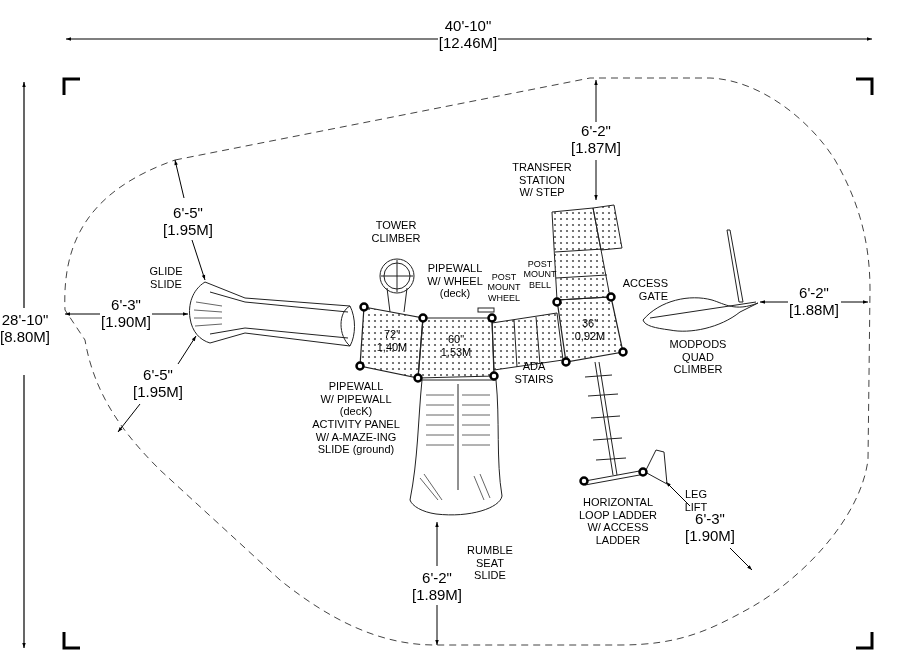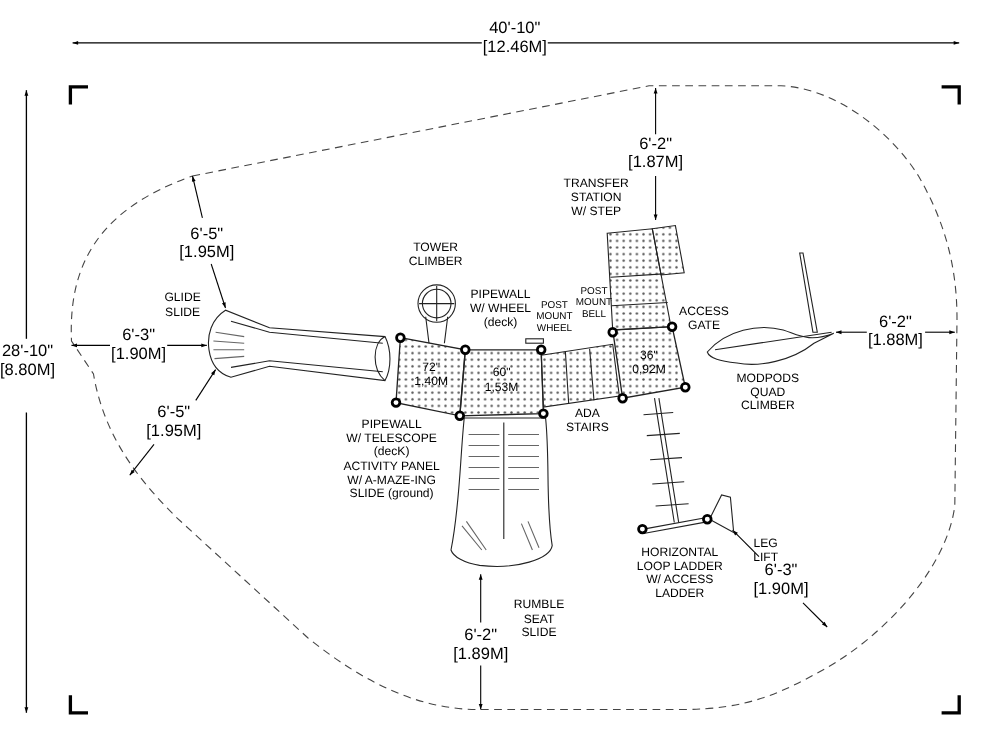--- a/index.html
+++ b/index.html
@@ -198,36 +198,36 @@
 <div class="lbl" style="left:522px; top:259px; width:36px; font-size:9px;">
   <span class="line">POST</span>
   <span class="line">MOUNT</span>
   <span class="line">BELL</span>
 </div>
 <div class="lbl note" style="left:506px; top:161px; width:72px;">
   <span class="line">TRANSFER</span>
   <span class="line">STATION</span>
   <span class="line">W/ STEP</span>
 </div>
-<div class="lbl note" style="left:612px; top:277px; width:56px;">
+<div class="lbl note" style="left:612px; top:277px; width:56px;text-align:right;">
   <span class="line">ACCESS</span>
   <span class="line">GATE</span>
 </div>
 <div class="lbl note" style="left:664px; top:338px; width:68px;">
   <span class="line">MODPODS</span>
   <span class="line">QUAD</span>
   <span class="line">CLIMBER</span>
 </div>
-<div class="lbl note" style="left:508px; top:370px; width:52px;">
+<div class="lbl note" style="left:508px; top:360px; width:52px;">
   <span class="line">ADA</span>
   <span class="line">STAIRS</span>
 </div>
 <div class="lbl note" style="left:306px; top:380px; width:100px;">
   <span class="line">PIPEWALL</span>
-  <span class="line">W/ TELESCOPE</span>
+  <span class="line">W/ PIPEWALL</span>
   <span class="line">(decK)</span>
   <span class="line">ACTIVITY PANEL</span>
   <span class="line">W/ A-MAZE-ING</span>
   <span class="line">SLIDE (ground)</span>
 </div>
 <div class="lbl note" style="left:676px; top:452px; width:40px;margin-top:36px;">
   <span class="line">LEG</span>
   <span class="line">LIFT</span>
 </div>
 <div class="lbl note" style="left:573px; top:496px; width:90px;">

